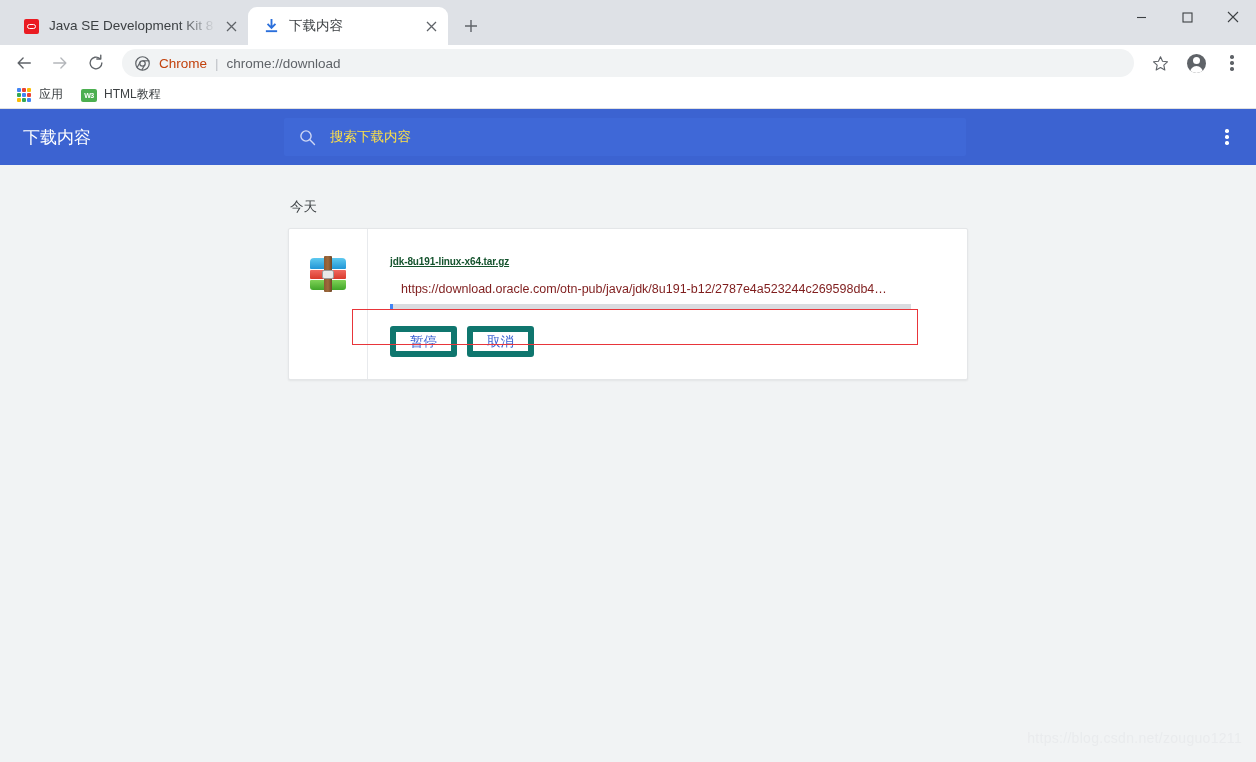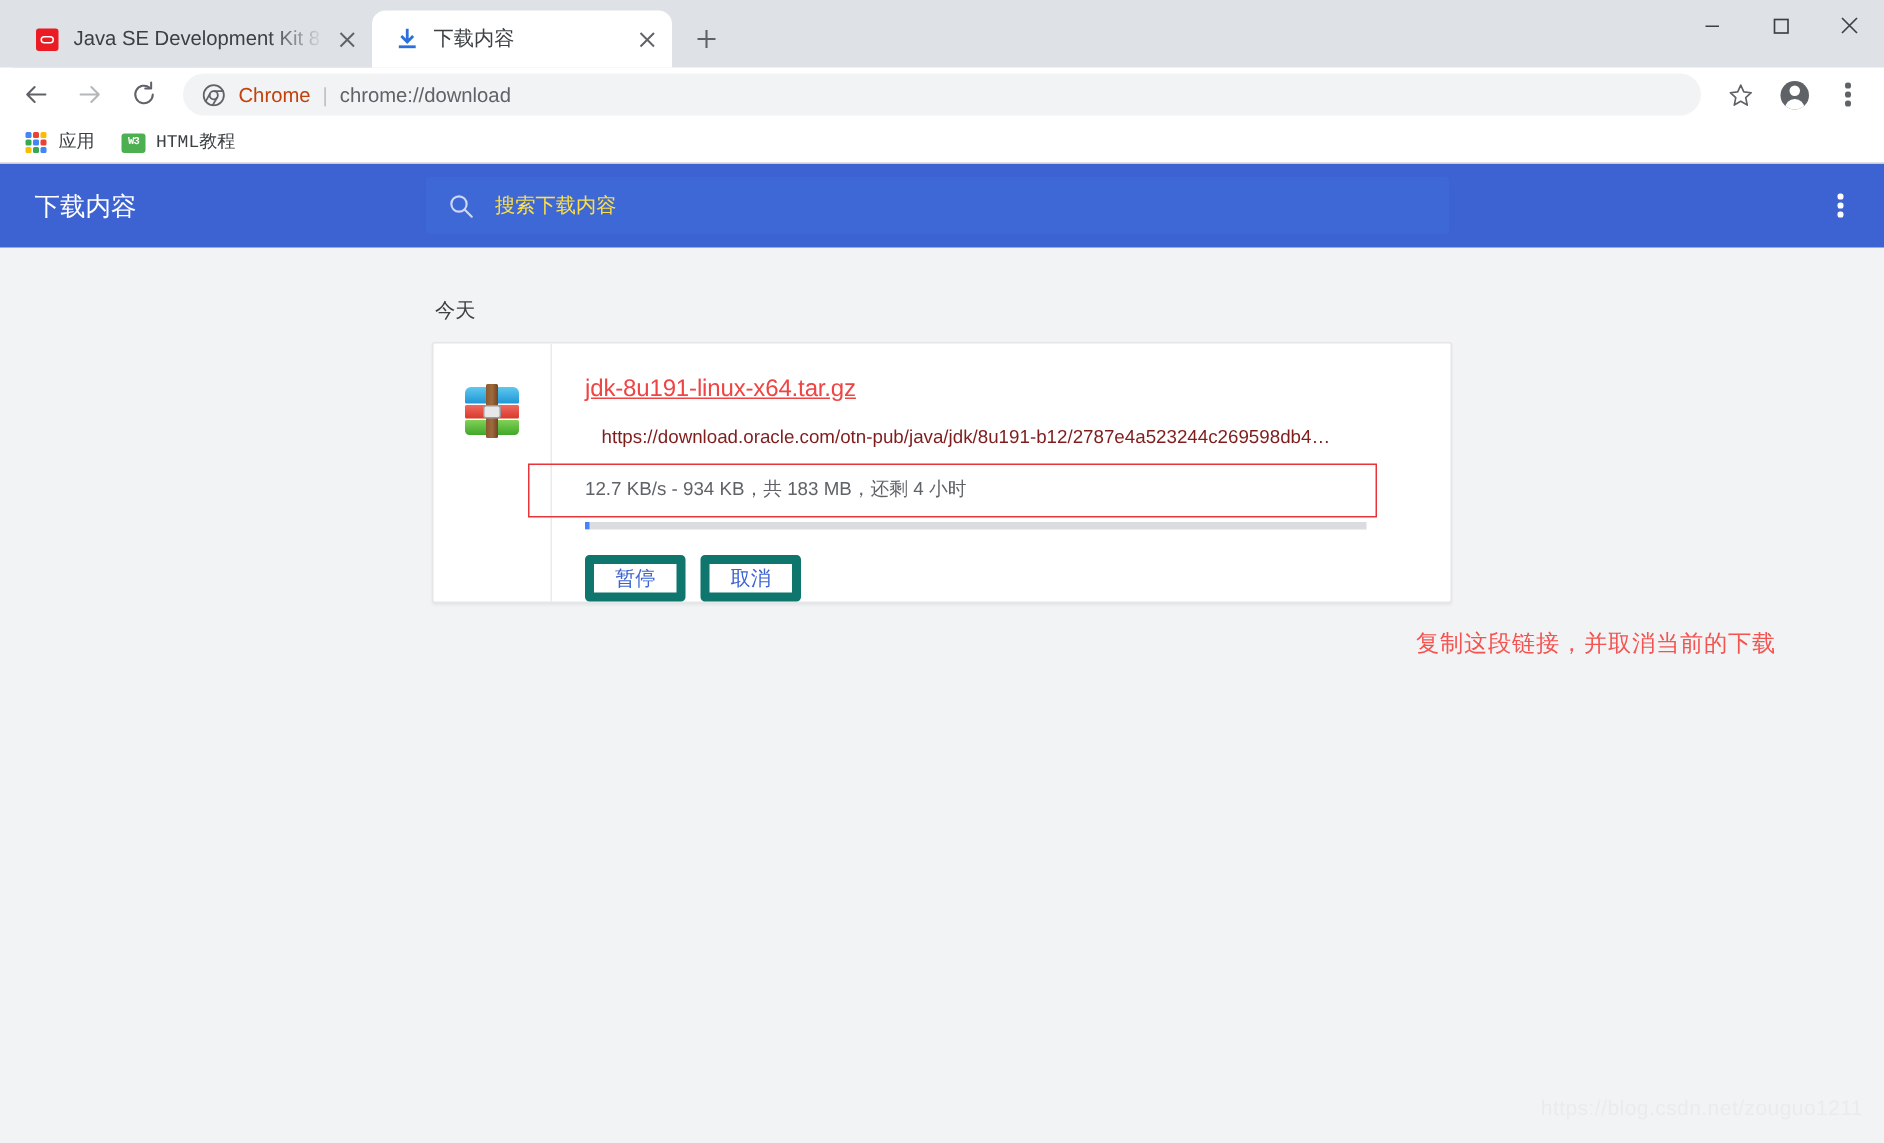--- a/index.html
+++ b/index.html
@@ -146,21 +146,20 @@
     padding: 0 8px;
     border-bottom: 1px solid #e0e0e0;
   }
   .bm {
     display: flex; align-items: flex-end;
     padding: 3px 8px;
     border-radius: 4px;
     font-size: 12px;
     color: #3c4043;
     margin-right: 2px;
-    font-family: Liberation Mono, monospace;
   }
   .bm-ico {
     width: 16px; height: 16px;
     flex: 0 0 16px;
     margin-right: 7px;
     display:flex;align-items:center;justify-content:center;
   }
   .apps-grid {
     width: 14px; height: 14px;
     display: grid;
@@ -257,23 +256,23 @@
     align-items: flex-start;
     justify-content: center;
     padding-top: 27px;
   }
   .card-main {
     flex: 1 1 auto;
     padding: 22px 24px 0 22px;
     min-width: 0;
   }
   .file-link {
-    color: #ef4444;
-    font-size: 16px;
-    font-weight: normal;
+    color: #14532d;
+    font-size: 10px;
+    font-weight: bold;
     display: inline-block;
     margin-bottom: 8px;
     letter-spacing: -0.1px;
   }
   .url-line {
     font-size: 12.5px;
     color: #7f1d1d;
     white-space: nowrap;
     overflow: hidden;
     text-overflow: ellipsis;
@@ -557,29 +556,27 @@
           <span class="band b2"></span>
           <span class="band b3"></span>
           <span class="strap"></span>
           <span class="buckle"></span>
         </span>
       </div>
 
       <div class="card-main">
         <a class="file-link" href="#">jdk-8u191-linux-x64.tar.gz</a>
         <div class="url-line">https://download.oracle.com/otn-pub/java/jdk/8u191-b12/2787e4a523244c269598db4…</div>
-        <div class="status-line">12.7 KB/s - 934 KB，共 183 MB，还剩 4 小时</div>
         <div class="progress-track">
           <span class="progress-fill" style="width:0.5%"></span>
         </div>
         <div class="btn-row">
           <button class="dl-btn">暂停</button>
           <button class="dl-btn">取消</button>
         </div>
       </div>
 
       <div class="url-highlight"></div>
     </div>
   </div>
 
-  <div class="annotation">复制这段链接，并取消当前的下载</div>
   <div class="watermark">https://blog.csdn.net/zouguo1211</div>
 </div>
 
 </body></html>

